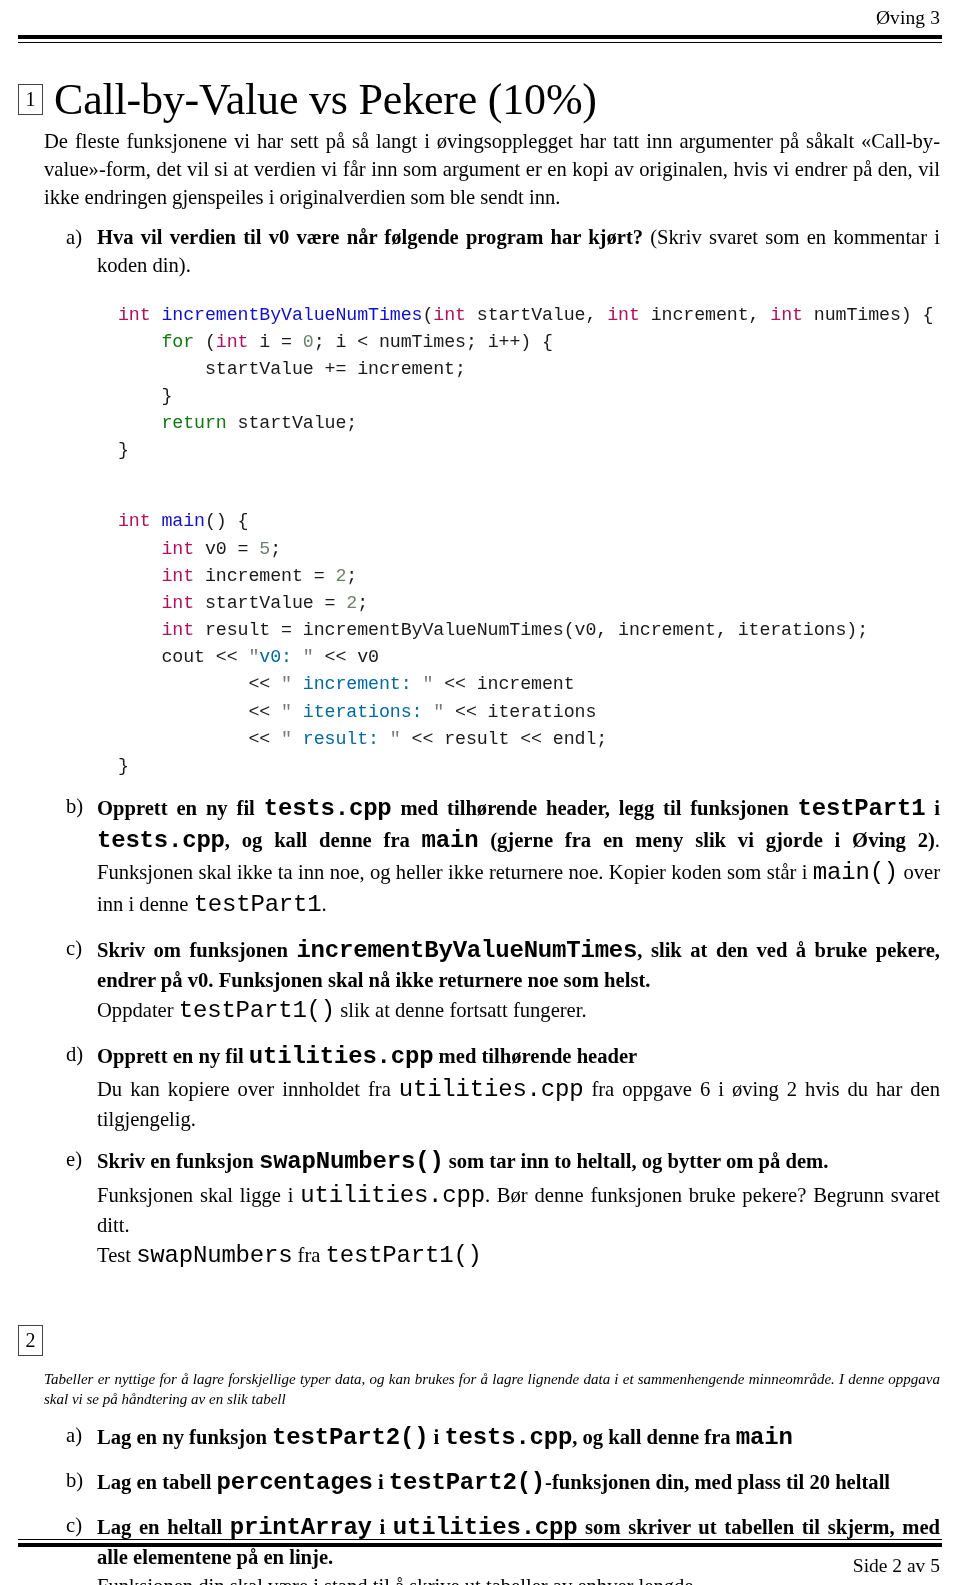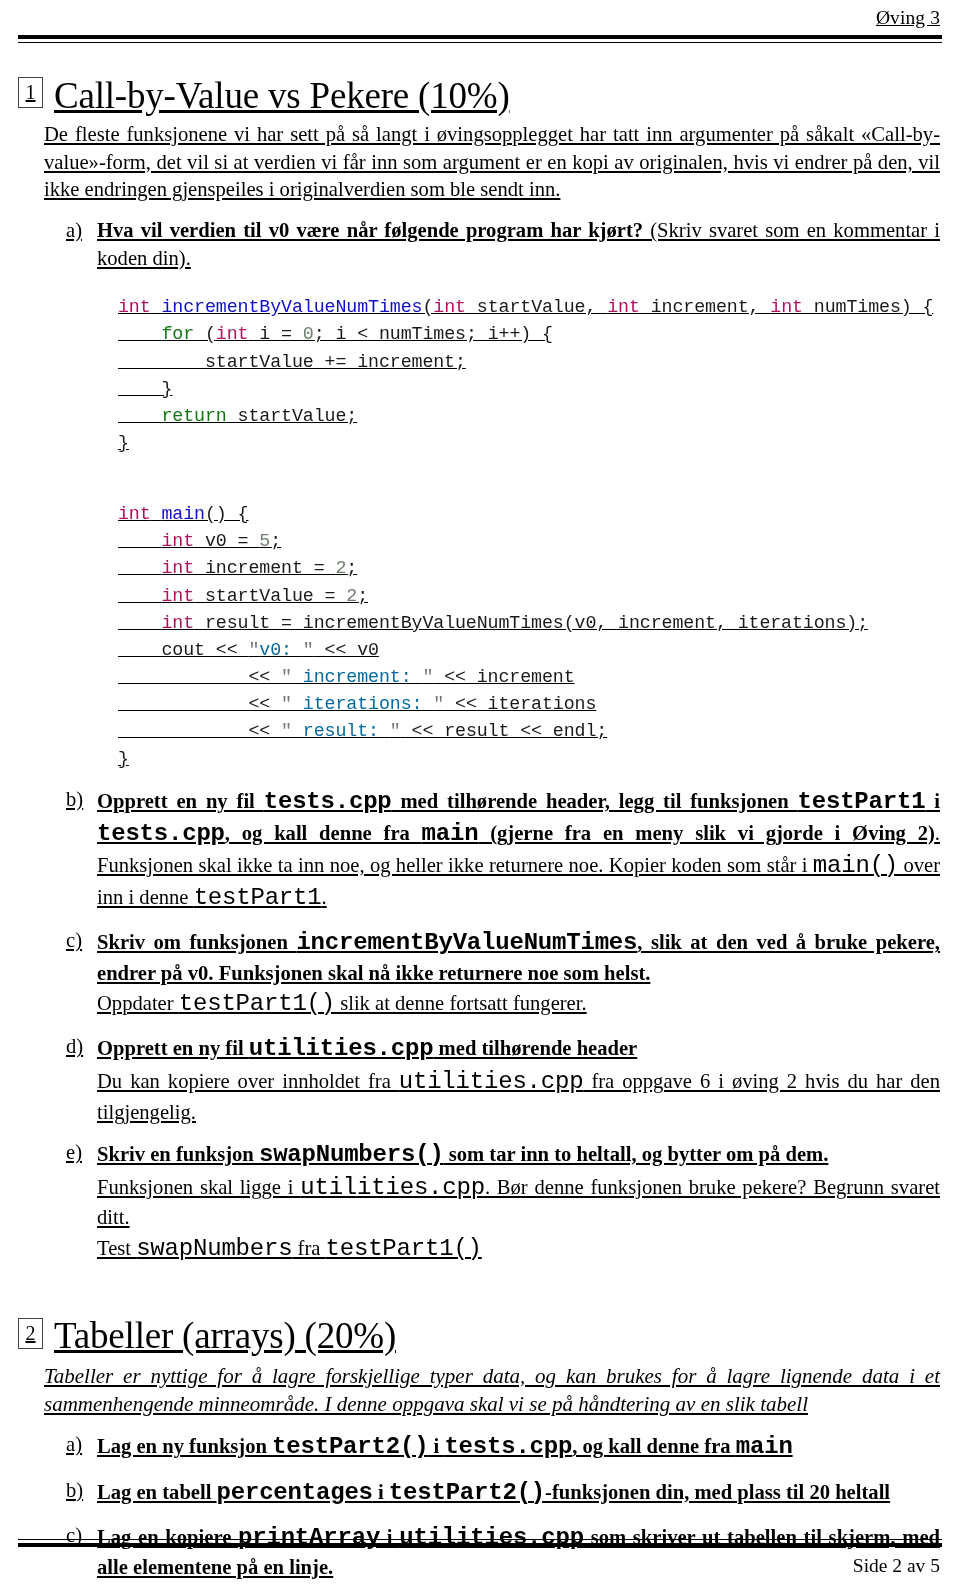--- a/index.html
+++ b/index.html
@@ -14,21 +14,20 @@
     font-family: "Liberation Serif", "DejaVu Serif", serif;
     color: #000000;
     overflow: hidden;
   }
   .page {
     position: relative;
     width: 960px;
     height: 1585px;
     box-sizing: border-box;
     padding: 0 18px;
-    text-decoration: underline;
   }
 
   
   .runhead {
     text-align: right;
     font-size: 19.5px;
     line-height: 1.0;
     padding-top: 8px;
     padding-right: 2px;
     letter-spacing: 0.1px;
@@ -54,37 +53,37 @@
     font-size: 20px;
     line-height: 1;
     padding: 4px 5px 5px 5px;
     margin-right: 11px;
     margin-bottom: 7px;
     font-family: "Liberation Serif", serif;
     min-width: 13px;
     text-align: center;
   }
   .sectitle {
-    font-size: 37px;
+    font-size: 44px;
     line-height: 1.04;
     letter-spacing: -0.2px;
   }
 
   
   .bodytext {
     font-size: 20.6px;
     line-height: 1.345;
     text-align: justify;
     margin: 0 0 2px 0;
     padding-left: 26px;
     padding-right: 2px;
     hyphens: none;
   }
   .introital {
-    font-size: 21px;
+    font-size: 15px;
     line-height: 1.35;
     font-style: italic;
     text-align: justify;
     margin: 2px 0 0 0;
     padding-left: 26px;
     padding-right: 2px;
   }
 
   
   .list {
@@ -222,40 +221,39 @@
     </div>
 
     <div class="item">
       <span class="marker">e)</span>
       <span class="item-body"><b>Skriv en funksjon </b><b><code>swapNumbers()</code></b><b> som tar inn to heltall, og bytter om på dem.</b><span class="sub"><span>Funksjonen skal ligge i </span><code>utilities.cpp</code><span>.  Bør denne funksjonen bruke pekere?  Begrunn svaret ditt.</span></span><span class="sub"><span>Test </span><code>swapNumbers</code><span> fra </span><code>testPart1()</code></span></span>
     </div>
   </div>
 
   <div class="section" style="margin-top:52px;">
     <span class="secnum">2</span>
-    <span class="sectitle">Tabeller (arrays) (20%)</span>
   </div>
 
   <p class="introital">Tabeller er nyttige for å lagre forskjellige typer data, og kan brukes for å lagre lignende data i et sammenhengende minneområde.  I denne oppgava skal vi se på håndtering av en slik tabell</p>
 
   <div class="list">
 
     <div class="item">
       <span class="marker">a)</span>
       <span class="item-body"><b>Lag en ny funksjon </b><b><code>testPart2()</code></b><b> i </b><b><code>tests.cpp</code></b><b>, og kall denne fra </b><b><code>main</code></b></span>
     </div>
 
     <div class="item">
       <span class="marker">b)</span>
       <span class="item-body"><b>Lag en tabell </b><b><code>percentages</code></b><b> i </b><b><code>testPart2()</code></b><b>-funksjonen din, med plass til 20 heltall</b></span>
     </div>
 
     <div class="item">
       <span class="marker">c)</span>
-      <span class="item-body"><b>Lag en kopiere </b><b><code>printArray</code></b><b> i </b><b><code>utilities.cpp</code></b><b> som skriver ut tabellen til skjerm, med alle elementene på en linje.</b><span class="sub">Funksjonen din skal være i stand til å skrive ut tabeller av enhver lengde.</span></span>
+      <span class="item-body"><b>Lag en heltall </b><b><code>printArray</code></b><b> i </b><b><code>utilities.cpp</code></b><b> som skriver ut tabellen til skjerm, med alle elementene på en linje.</b><span class="sub">Funksjonen din skal være i stand til å skrive ut tabeller av enhver lengde.</span></span>
     </div>
   </div>
 
   <div class="footer-wrap">
     <div class="rule-bot"></div>
     <div class="footnum">Side 2 av 5</div>
   </div>
 
 </div>
 

